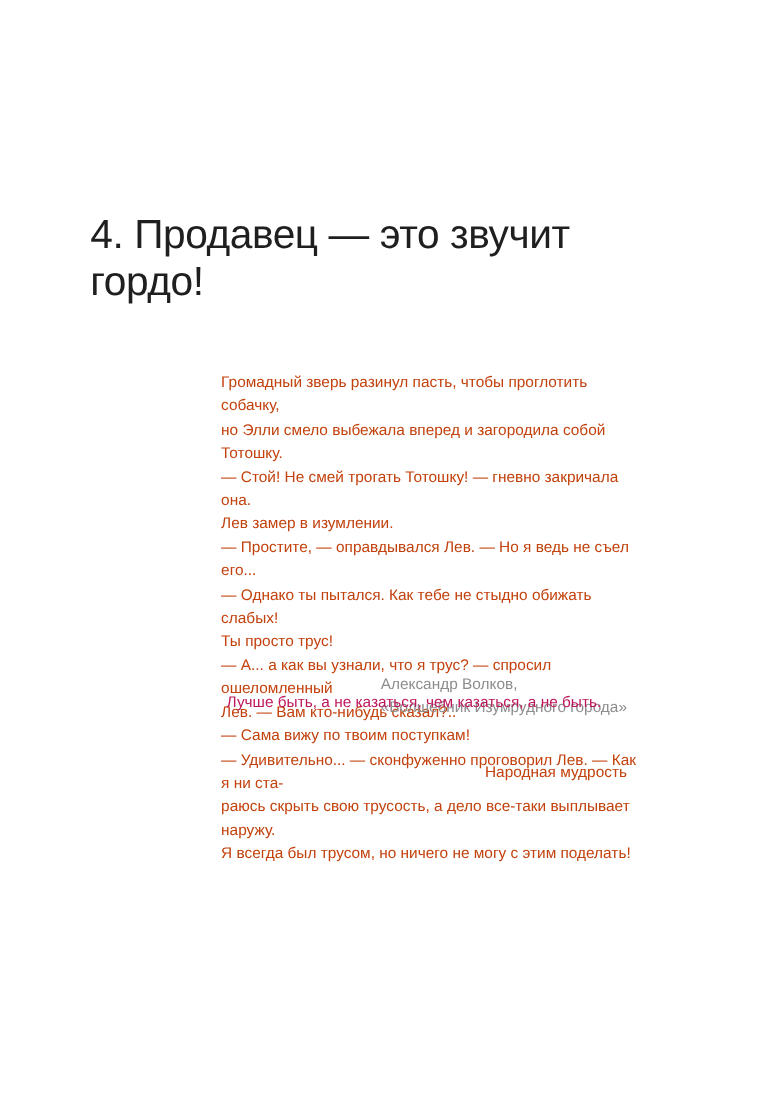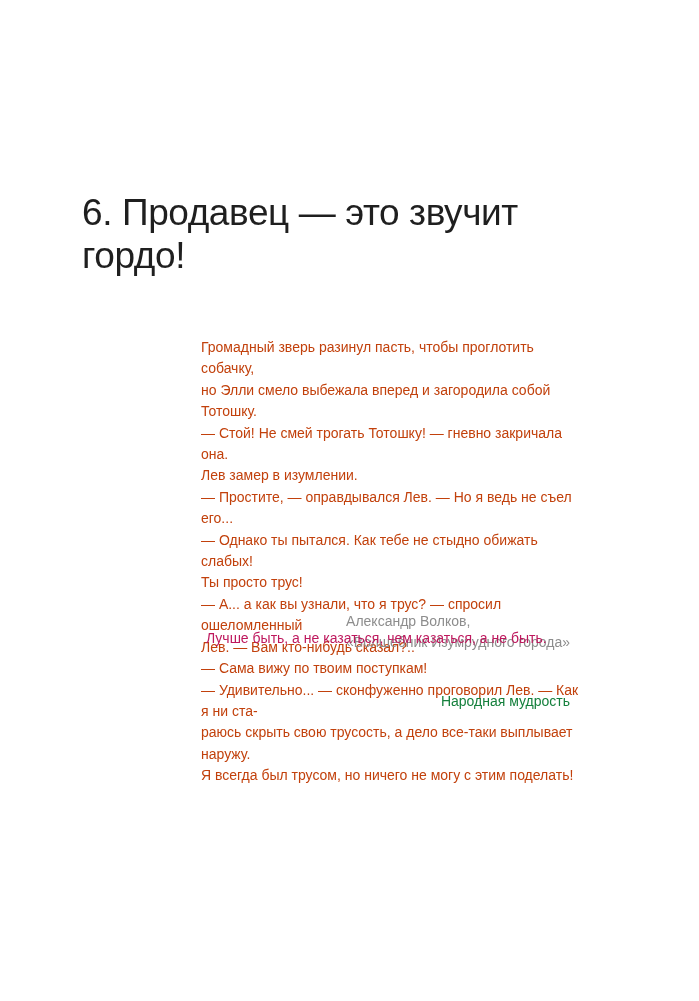--- a/index.html
+++ b/index.html
@@ -56,29 +56,29 @@
     line-height: 21.4px;
     color: #be185d;
   }
   .proverb-attribution {
     position: absolute;
     right: 129px;
     top: 691px;
     text-align: center;
     font-size: 14px;
     line-height: 21.4px;
-    color: #15803d;
+    color: #c2410c;
   }
 </style>
 </head>
 <body>
 
 <div class="page">
 
-  <h1 class="chapter-title">6. Продавец — это звучит
+  <h1 class="chapter-title">4. Продавец — это звучит
 гордо!</h1>
 
   <div class="epigraph-quote">Громадный зверь разинул пасть, чтобы проглотить собачку,
 но Элли смело выбежала вперед и загородила собой Тотошку.
 — Стой! Не смей трогать Тотошку! — гневно закричала она.
 Лев замер в изумлении.
 — Простите, — оправдывался Лев. — Но я ведь не съел его...
 — Однако ты пытался. Как тебе не стыдно обижать слабых!
 Ты просто трус!
 — А... а как вы узнали, что я трус? — спросил ошеломленный

